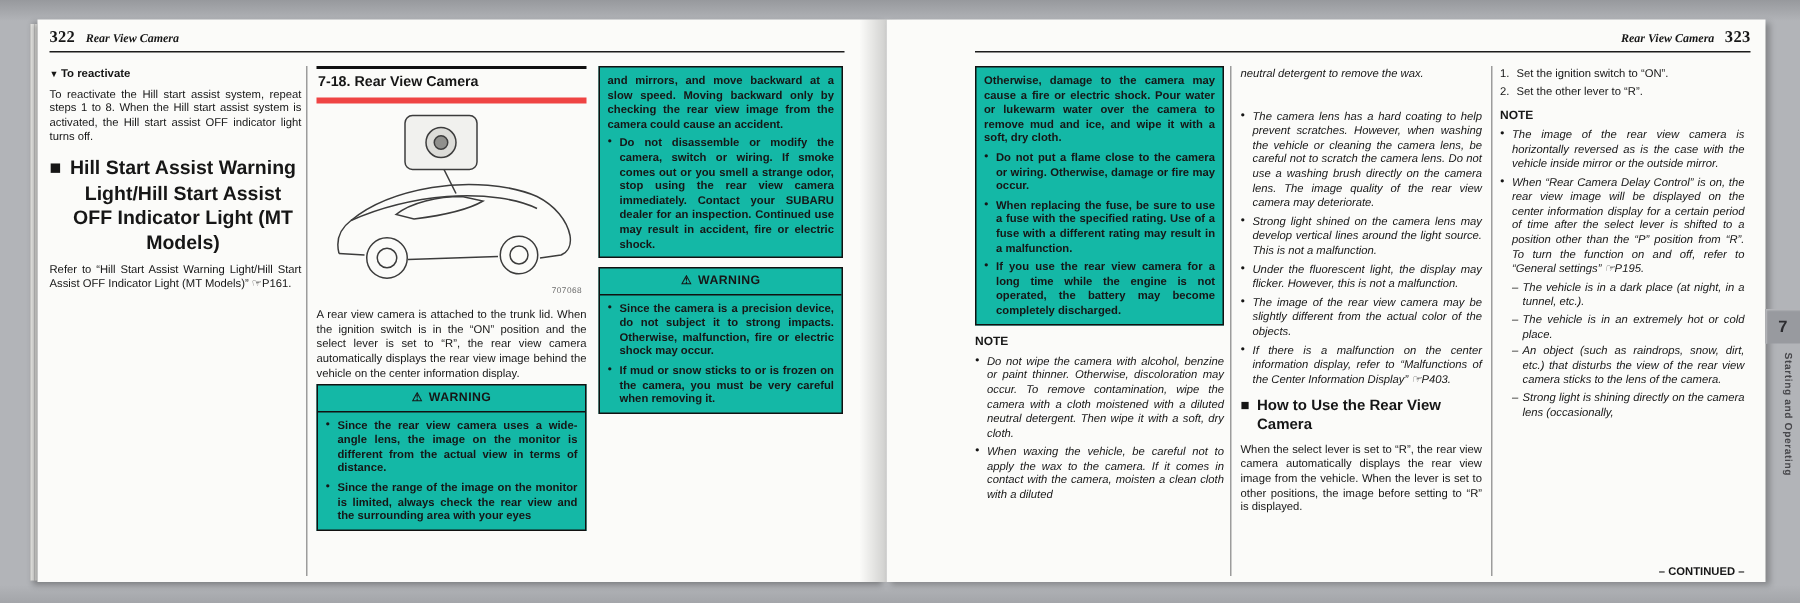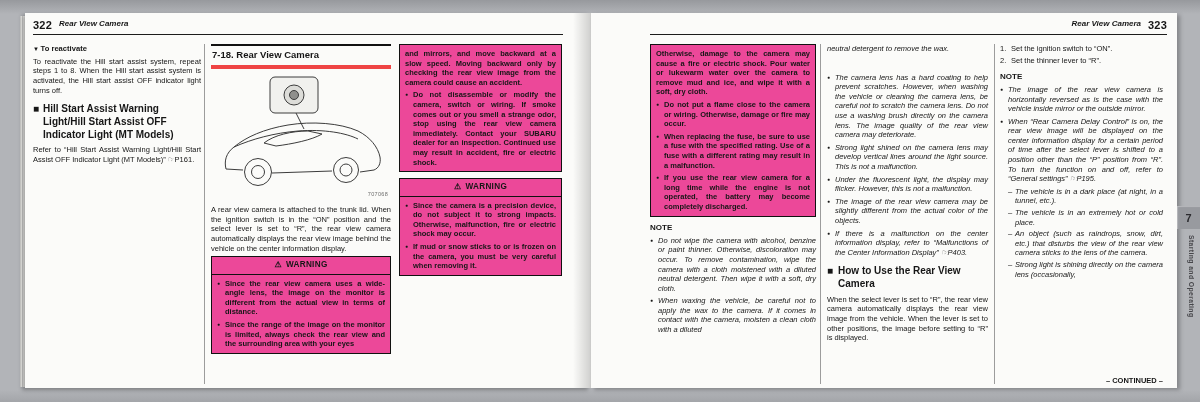--- a/index.html
+++ b/index.html
@@ -20,21 +20,21 @@
     background:repeating-linear-gradient(90deg,#cfcfcd 0 1px,#efefec 1px 2.5px);
   }
   .gutter {
     position:absolute; top:13px; left:573px; width:36px; height:375px; pointer-events:none;
     background:linear-gradient(90deg,rgba(0,0,0,0) 0%,rgba(0,0,0,.16) 46%,rgba(0,0,0,.20) 52%,rgba(0,0,0,.07) 70%,rgba(0,0,0,0) 100%);
   }
 
   
   .page-head {
     position:absolute; top:6px; border-bottom:1.6px solid #1c1c1c; padding-bottom:3px;
-    display:flex; align-items:flex-start; gap:7px;
+    display:flex; align-items:center; gap:7px;font-family:Liberation Serif, serif;
   }
   .page-left  .page-head { left:8px; right:28px; }
   .page-right .page-head { left:59px; right:10px; justify-content:flex-end; }
   .page-num { font-size:11px; font-weight:bold; letter-spacing:.2px; }
   .running-head { font-size:8px; font-style:italic; font-weight:bold; }
 
   
   .col { position:absolute; top:31px; height:346px; font-size:7.5px; line-height:1.28; }
   .colL1 { left:8px;   width:168px; }
   .colL2 { left:186px; width:180px; }
@@ -42,34 +42,34 @@
   .colR1 { left:59px;  width:166px; }
   .colR2 { left:236px; width:161px; }
   .colR3 { left:409px; width:163px; }
   .vrule { position:absolute; top:31px; height:340px; width:1px; background:#9c9c9c; }
   .vl1 { left:179px; } 
   .vr1 { left:229px; } .vr2 { left:403px; }
 
   .p { text-align:justify; margin-bottom:3px; }
   .mini-head { font-weight:bold; font-size:7.6px; margin-bottom:3px; }
   .mini-head::before { content:"▼ "; font-size:6px; }
-  .sub-head { font-weight:bold; font-size:10px; position:relative; padding-left:10px; margin:8px 0 4px; }
+  .sub-head { font-weight:bold; font-size:13px; position:relative; padding-left:10px; margin:8px 0 4px;text-align:center; }
   .sub-head::before { content:"■"; position:absolute; left:0; top:0; }
 
   .section-title {
     font-weight:bold; font-size:9.5px; border-top:2.6px solid #111; border-bottom:4px solid #ef4444;
     padding:3px 1px 4px; margin-bottom:4px;
   }
 
   .illustration { position:relative; width:100%; height:126px; margin-bottom:6px; }
   .illustration svg { position:absolute; inset:0; width:100%; height:100%; }
   .illu-code { position:absolute; right:3px; bottom:1px; font-size:5.5px; color:#6d6d6d; letter-spacing:.3px; }
 
   
-  .alert-box { border:1.4px solid #111; background:#ec4899; margin-bottom:6px; }
+  .alert-box { border:1.4px solid #111; background:#14b8a6; margin-bottom:6px; }
   .alert-head {
     display:flex; justify-content:center; align-items:center; gap:4px;
     border-bottom:1.1px solid #111; padding:3px 0 3px; font-weight:bold; font-size:8.2px; letter-spacing:.3px;
   }
   .alert-icon { font-size:8px; line-height:1; }
   .alert-body { padding:4px 5px 4px 5px; }
   .bp { font-weight:bold; text-align:justify; margin-bottom:3px; }
   .bi { font-weight:bold; text-align:justify; position:relative; padding-left:8px; margin-bottom:3px; }
   .bi:last-child, .bp:last-child { margin-bottom:0; }
   .bi::before { content:"●"; position:absolute; left:0; top:1px; font-size:5px; }
@@ -216,21 +216,21 @@
       <div class="ni">The image of the rear view camera may be slightly different from the actual color of the objects.</div>
       <div class="ni">If there is a malfunction on the center information display, refer to “Malfunctions of the Center Information Display” ☞P403.</div>
 
       <div class="howto-head">How to Use the Rear View Camera</div>
       <p class="p">When the select lever is set to “R”, the rear view camera automatically displays the rear view image from the vehicle. When the lever is set to other positions, the image before setting to “R” is displayed.</p>
     </div>
 
     <div class="col colR3">
       <div class="steps">
         <div class="step">Set the ignition switch to “ON”.</div>
-        <div class="step">Set the thinner lever to “R”.</div>
+        <div class="step">Set the other lever to “R”.</div>
       </div>
 
       <div class="note-head">NOTE</div>
       <div class="ni">The image of the rear view camera is horizontally reversed as is the case with the vehicle inside mirror or the outside mirror.</div>
       <div class="ni">When “Rear Camera Delay Control” is on, the rear view image will be displayed on the center information display for a certain period of time after the select lever is shifted to a position other than the “P” position from “R”. To turn the function on and off, refer to “General settings” ☞P195.</div>
       <div class="di">The vehicle is in a dark place (at night, in a tunnel, etc.).</div>
       <div class="di">The vehicle is in an extremely hot or cold place.</div>
       <div class="di">An object (such as raindrops, snow, dirt, etc.) that disturbs the view of the rear view camera sticks to the lens of the camera.</div>
       <div class="di">Strong light is shining directly on the camera lens (occasionally,</div>
     </div>

